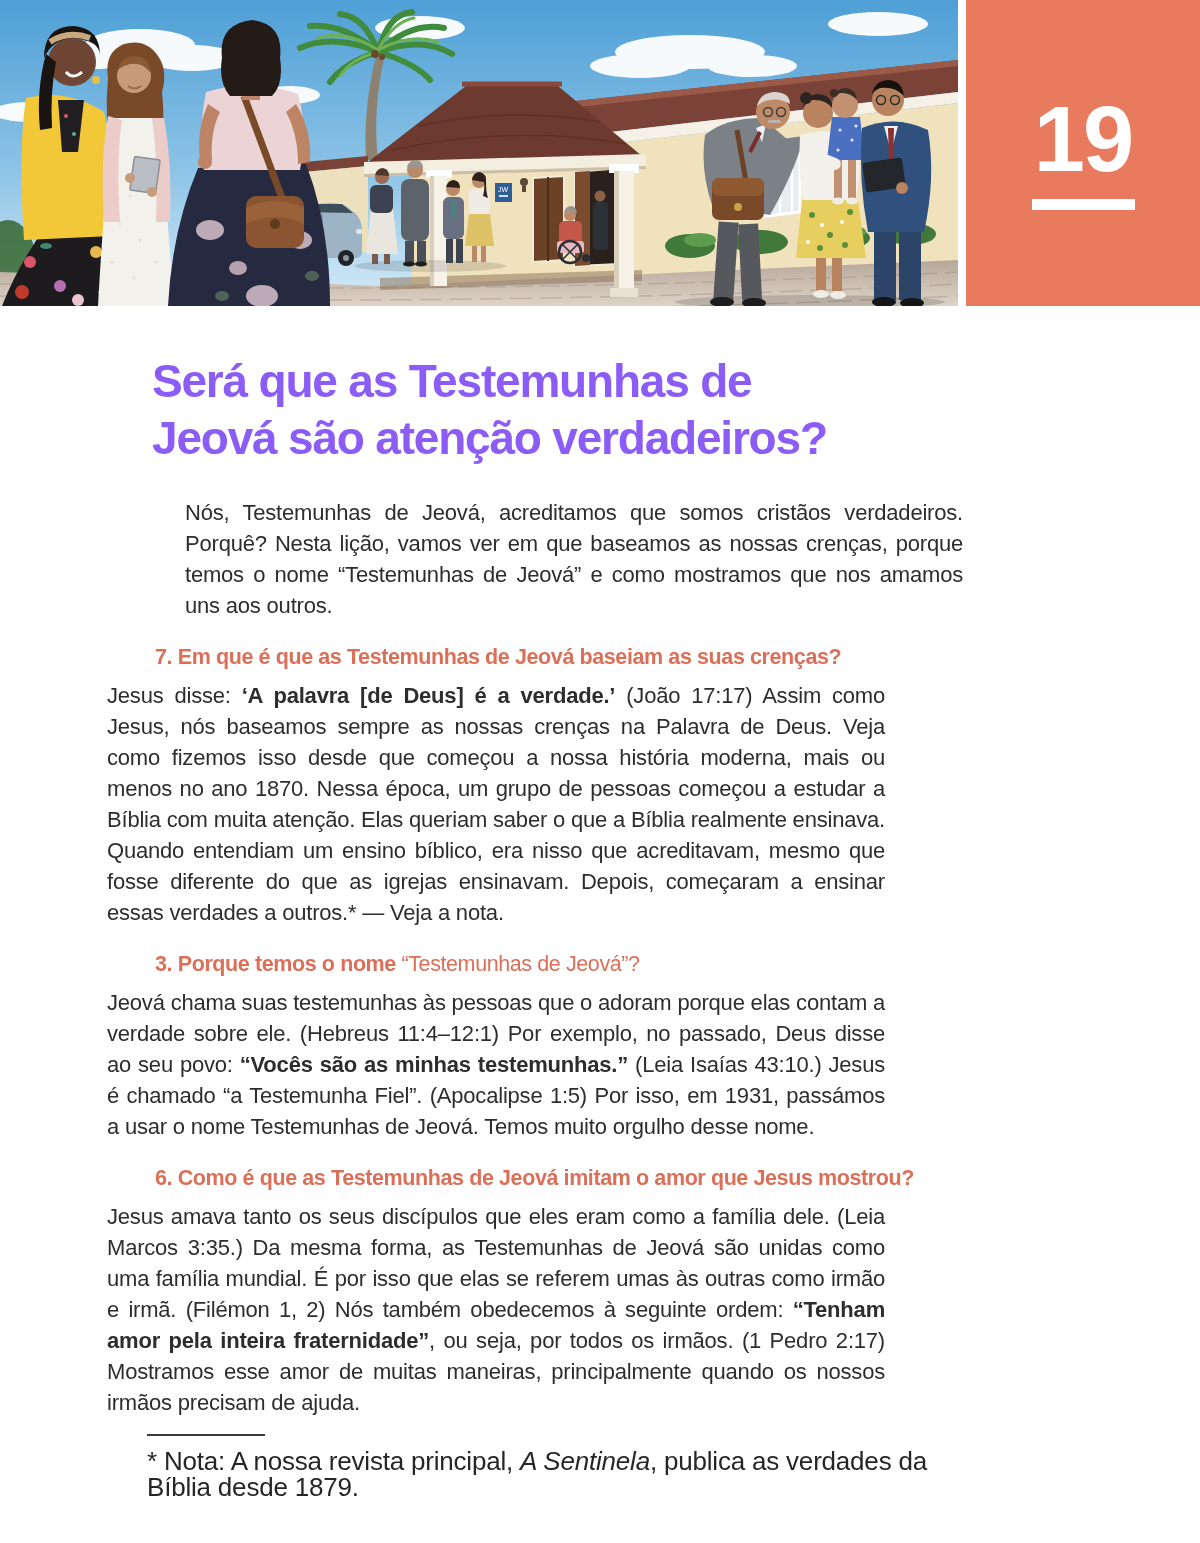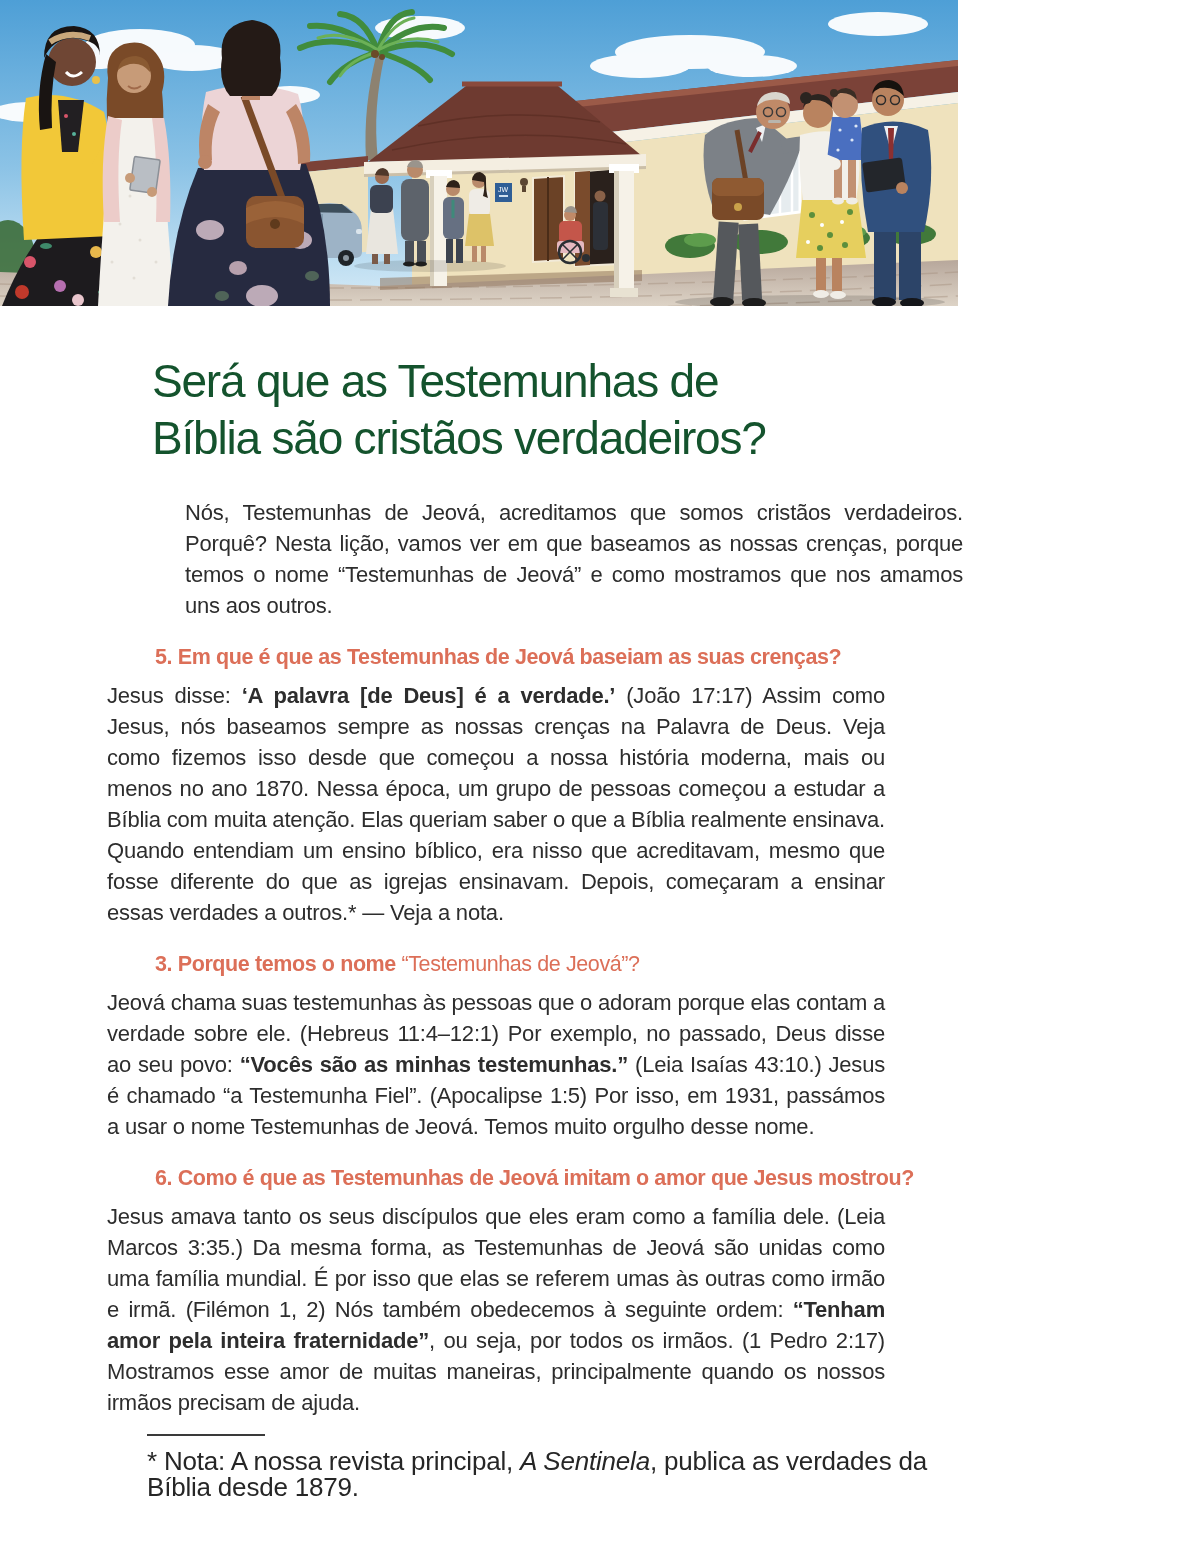--- a/index.html
+++ b/index.html
@@ -18,21 +18,21 @@
   .badge{
     position:absolute;left:966px;top:0;width:234px;height:306px;background:var(--accent);
     display:flex;flex-direction:column;align-items:center;justify-content:center;
   }
   .badge-number{
     color:#fff;font-size:92px;font-weight:700;line-height:0.95;letter-spacing:-2px;
   }
   .badge-rule{width:103px;height:11px;background:#fff;margin-top:15px;}
   .title{
     margin:47px 0 0 152px;width:860px;
-    font-size:46px;line-height:57px;font-weight:400;letter-spacing:-1.2px;color:#14532d;
+    font-size:46px;line-height:57px;font-weight:700;letter-spacing:-1.2px;color:#8b5cf6;
   }
   .intro{
     margin:30px 11px 0 185px;width:778px;
     font-size:22px;line-height:31px;letter-spacing:-0.2px;text-align:justify;color:var(--ink);
   }
   .qhead{
     margin:24px 0 0 155px;width:810px;
     font-size:21.5px;line-height:24px;font-weight:700;letter-spacing:-0.4px;color:var(--heading);
   }
   .para{
@@ -391,30 +391,34 @@
           <line x1="244" y1="96" x2="282" y2="198" stroke="#7a4a28" stroke-width="7"></line>
           <rect x="246" y="196" width="58" height="52" rx="10" fill="#8a5530"></rect>
           <path d="M246,208 Q275,194 304,208 L304,224 Q275,210 246,224 Z" fill="#9a6238"></path>
           <circle cx="275" cy="224" r="5" fill="#5f3a1c"></circle>
           <rect x="242" y="84" width="18" height="16" fill="#bd8566"></rect>
           <path d="M222,58 Q218,24 252,20 Q284,24 280,58 Q284,84 272,96 L230,96 Q218,82 222,58 Z" fill="#241a16"></path>
         </g>
       </g>
     </svg>
   </div>
+  <div class="badge">
+    <div class="badge-number">19</div>
+    <div class="badge-rule"></div>
+  </div>
 </div>
 
 <h1 class="title">
   <div>Será que as Testemunhas de</div>
-  <div>Bíblia são cristãos verdadeiros?</div>
+  <div>Jeová são atenção verdadeiros?</div>
 </h1>
 
 <p class="intro">Nós, Testemunhas de Jeová, acreditamos que somos cristãos verdadeiros. Porquê? Nesta lição, vamos ver em que baseamos as nossas crenças, porque temos o nome “Testemunhas de Jeová” e como mostramos que nos amamos uns aos outros.</p>
 
-<h2 class="qhead"><span>5. Em que é que as Testemunhas de Jeová baseiam as suas crenças?</span></h2>
+<h2 class="qhead"><span>7. Em que é que as Testemunhas de Jeová baseiam as suas crenças?</span></h2>
 <p class="para"><span>Jesus disse: </span><span class="seg-b">‘A palavra [de Deus] é a verdade.’</span><span> (João 17:17) Assim como Jesus, nós baseamos sempre as nossas crenças na Palavra de Deus. Veja como fizemos isso desde que começou a nossa história moderna, mais ou menos no ano 1870. Nessa época, um grupo de pessoas começou a estudar a Bíblia com muita atenção. Elas queriam saber o que a Bíblia realmente ensinava. Quando entendiam um ensino bíblico, era nisso que acreditavam, mesmo que fosse diferente do que as igrejas ensinavam. Depois, começaram a ensinar essas verdades a outros.* — Veja a nota.</span></p>
 
 <h2 class="qhead"><span>3. Porque temos o nome </span><span class="seg-m">“Testemunhas de Jeová”?</span></h2>
 <p class="para"><span>Jeová chama suas testemunhas às pessoas que o adoram porque elas contam a verdade sobre ele. (Hebreus 11:4–12:1) Por exemplo, no passado, Deus disse ao seu povo: </span><span class="seg-b">“Vocês são as minhas testemunhas.”</span><span> (Leia Isaías 43:10.) Jesus é chamado “a Testemunha Fiel”. (Apocalipse 1:5) Por isso, em 1931, passámos a usar o nome Testemunhas de Jeová. Temos muito orgulho desse nome.</span></p>
 
 <h2 class="qhead"><span>6. Como é que as Testemunhas de Jeová imitam o amor que Jesus mostrou?</span></h2>
 <p class="para"><span>Jesus amava tanto os seus discípulos que eles eram como a família dele. (Leia Marcos 3:35.) Da mesma forma, as Testemunhas de Jeová são unidas como uma família mundial. É por isso que elas se referem umas às outras como irmão e irmã. (Filémon 1, 2) Nós também obedecemos à seguinte ordem: </span><span class="seg-b">“Tenham amor pela inteira fraternidade”</span><span>, ou seja, por todos os irmãos. (1 Pedro 2:17) Mostramos esse amor de muitas maneiras, principalmente quando os nossos irmãos precisam de ajuda.</span></p>
 
 <div class="footnote">
   <div class="fn-rule"></div>

